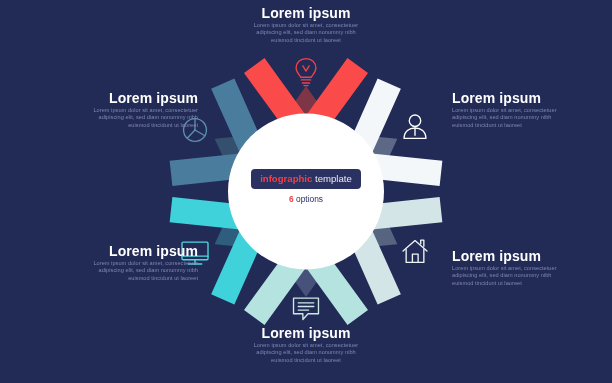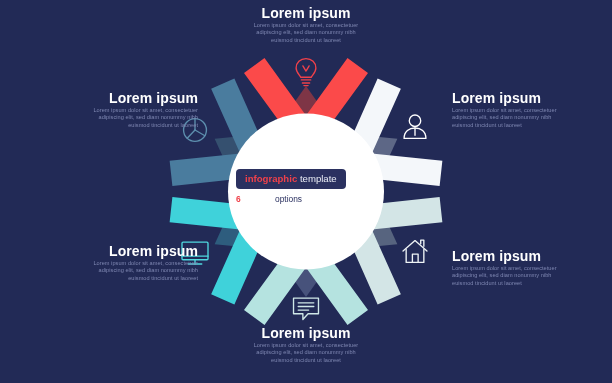--- a/index.html
+++ b/index.html
@@ -56,41 +56,42 @@
   .t-bottom { left: 249px; top: 328px; }
   .t-bl     { left: 84px;  top: 246px; }
   .t-tl     { left: 84px;  top: 93px;  }
 
   
   .badge-wrap {
     position: absolute;
     left: 236px;
     top: 168px;
     width: 140px;
+    text-align: center;
   }
   .badge {
     display: inline-block;
     background: #2b3160;
     border-radius: 4px;
     padding: 4px 9px 5px 9px;
     font-size: 9.6px;
     line-height: 11px;
     white-space: nowrap;
   }
   .badge .b1 { color: #f0414a; font-weight: bold; }
   .badge .b2 { color: #e9ecf5; }
   .opts {
     margin-top: 5px;
     font-size: 8.4px;
     line-height: 10px;
     color: #2b3160;
     white-space: nowrap;
   }
   .opts .o1 { color: #f0414a; font-weight: bold; }
-  .opts .o2 { color: #2b3160; padding-left: 32px; }
+  .opts .o2 { color: #2b3160; }
 </style>
 </head>
 <body>
 
 <div id="stage">
 
   <svg id="wheel" viewBox="0 0 612 383">
     <defs>
       <clipPath id="clipCircle">
         <circle cx="306" cy="191.5" r="78"></circle>

